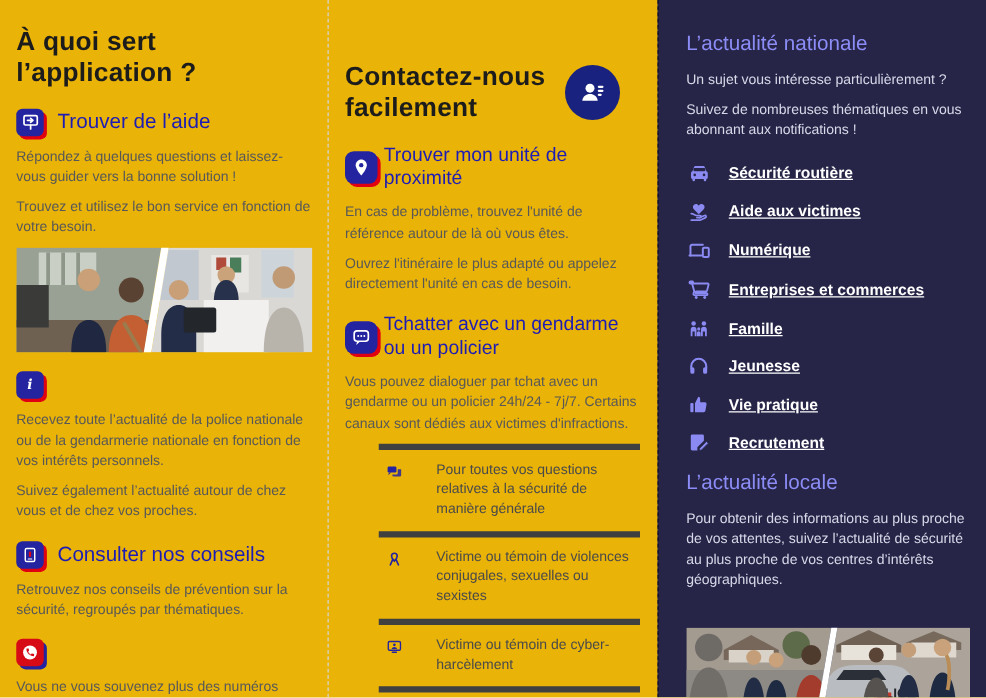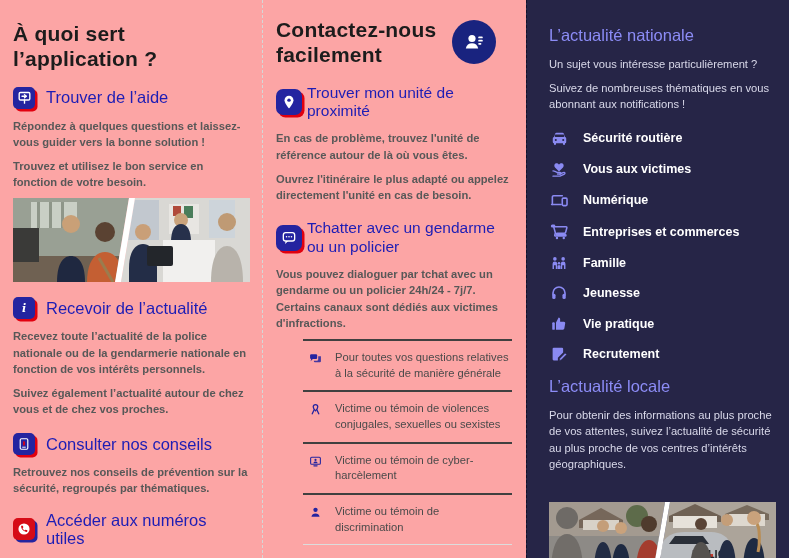--- a/index.html
+++ b/index.html
@@ -1,16 +1,16 @@
 <!DOCTYPE html>
 <html lang="fr"><head>
 <meta charset="utf-8">
 <style>
   html,body{margin:0;padding:0;background:#ffffff;}
-  .page{width:789px;height:558px;display:flex;background:#fca5a5;overflow:hidden;
+  .page{width:789px;height:558px;display:flex;background:#eab308;overflow:hidden;
         font-family:"Liberation Sans",sans-serif;-webkit-font-smoothing:antialiased;}
   .col{box-sizing:border-box;overflow:hidden;}
   .col-left{width:263px;padding:22px 13px 0 13px;border-right:1px dashed #d6d6d6;}
   .col-mid{width:263px;padding:18px 14px 0 13px;}
   .col-right{width:263px;background:#262547;border-left:1px dashed #12112a;
              padding:26px 14px 0 22px;}
 
   h1.page-title{font-size:21px;line-height:1.18;color:#1c1c1c;margin:0;
                 font-weight:bold;letter-spacing:.2px;}
 
@@ -20,53 +20,53 @@
         box-shadow:2.5px 2.5px 0 #e1000f;display:flex;align-items:center;
         justify-content:center;color:#fff;flex:0 0 auto;}
   .tile.red{background:#d60b16;box-shadow:2.5px 2.5px 0 #2424a0;}
   .tile svg{display:block;}
   .sec-head h2{font-size:16.5px;line-height:1.1;color:#1d1db5;margin:0;font-weight:normal;}
 
   .col-mid .tile{width:26px;height:26px;border-radius:7px;}
   .col-mid .sec-head{gap:5px;margin:16px 0 9px;}
   .col-mid .sec-head h2{font-size:15.5px;line-height:1.22;}
 
-  p.body{font-size:11.2px;line-height:1.45;color:#585858;margin:0 0 8px;font-weight:bold;}
+  p.body{font-size:11.2px;line-height:1.45;color:#585858;margin:0 0 8px;}
 
   .photo{display:block;margin:6px 0 6px;}
 
   
-  .mid-title-row{display:flex;align-items:flex-start;justify-content:space-between;}
+  .mid-title-row{display:flex;align-items:flex-start;justify-content:space-between;margin-top:32px;}
   .mid-title-row h1{width:170px;}
   .circle-icon{width:44px;height:44px;border-radius:50%;background:#19237f;color:#fff;
                display:flex;align-items:center;justify-content:center;flex:0 0 auto;
                margin:2px 16px 0 0;}
 
   
   .chat-list{margin:4px 0 0 27px;}
-  .chat-item{display:flex;align-items:flex-start;gap:13px;padding:9px 2px 9px 6px;
-             border-top:2px solid #404040;font-size:11.2px;line-height:1.4;color:#4a4a4a;}
+  .chat-item{display:flex;align-items:flex-start;gap:27px;padding:9px 2px 9px 6px;
+             border-top:5px solid #404040;font-size:11.2px;line-height:1.4;color:#4a4a4a;}
   .chat-list .chat-item:last-child{border-bottom:1px solid #dcdcdc;}
   .chat-item .li-icon{color:#2424a0;flex:0 0 auto;margin-top:2px;display:flex;}
 
   
   .emergency{display:flex;border:2px solid #d8000c;margin:13px 0 0;background:#fff;}
   .em-strip{width:44px;background:#d4060f;color:#fff;display:flex;
             justify-content:center;align-items:flex-start;padding-top:11px;flex:0 0 auto;}
   .em-badge{position:relative;display:inline-flex;}
   .em-badge sup{font-size:8px;font-weight:bold;margin:-2px 0 0 1px;}
   .em-body{padding:10px 12px 10px 14px;}
   .em-title{font-size:14.5px;font-weight:bold;color:#1c1c30;margin:0 0 5px;}
 
   
   .right-head{color:#8c8cf6;font-size:16.5px;font-weight:normal;margin:0 0 11px;}
   .col-right p.rbody{font-size:11.2px;line-height:1.45;color:#d9d9ea;margin:0 0 8px;}
   .topics{margin-top:16px;}
   .topic{display:flex;align-items:center;gap:14px;margin:0 0 12.5px;
-         font-size:12.5px;font-weight:bold;color:#ffffff;min-height:18px;}
+         font-size:12.5px;font-weight:bold;color:#ffffff;min-height:18px;text-decoration:underline;}
   .topic .ticon{width:20px;color:#8a8af2;display:flex;justify-content:center;flex:0 0 auto;}
   .local{margin-top:14px;}
 </style>
 </head>
 <body>
 
 <div class="page">
 
   <section class="col col-left">
     <h1 class="page-title">À quoi sert l’application ?</h1>
@@ -126,21 +126,20 @@
       </g>
       <polygon points="116,0 122,0 108,84 102,84" fill="#ffffff"></polygon>
     </svg>
 
     <div class="sec-head">
       <span class="tile">
         <svg width="14" height="14" viewBox="0 0 24 24">
           <text x="12" y="18" text-anchor="middle" font-family="DejaVu Serif, serif" font-style="italic" font-weight="bold" font-size="19" fill="#fff">i</text>
         </svg>
       </span>
-      <h2>Recevoir de l’actualité</h2>
     </div>
     <p class="body">Recevez toute l’actualité de la police nationale ou de la gendarmerie nationale en fonction de vos intérêts personnels.</p>
     <p class="body">Suivez également l’actualité autour de chez vous et de chez vos proches.</p>
 
     <div class="sec-head">
       <span class="tile">
         <svg width="14" height="14" viewBox="0 0 24 24" fill="none">
           <rect x="5.5" y="3" width="13" height="18" rx="2" stroke="#fff" stroke-width="2"></rect>
           <rect x="10.5" y="7.5" width="3" height="7" fill="#e1000f"></rect>
           <path d="M9 17.5h6" stroke="#fff" stroke-width="1.6"></path>
@@ -150,21 +149,20 @@
     </div>
     <p class="body">Retrouvez nos conseils de prévention sur la sécurité, regroupés par thématiques.</p>
 
     <div class="sec-head">
       <span class="tile red">
         <svg width="14" height="14" viewBox="0 0 24 24" fill="#fff">
           <circle cx="12" cy="12" r="9.5" fill="#fff"></circle>
           <path fill="#d60b16" d="M9.4 10.9c.9 1.7 2 2.8 3.7 3.7l1.2-1.2c.2-.2.4-.2.6-.1.7.2 1.4.3 2.1.3.3 0 .6.3.6.6v2.2c0 .3-.3.6-.6.6-5.5 0-10-4.5-10-10 0-.3.3-.6.6-.6h2.2c.3 0 .6.3.6.6 0 .7.1 1.4.3 2.1.1.2 0 .4-.1.6z"></path>
         </svg>
       </span>
-      <h2>Accéder aux numéros utiles</h2>
     </div>
     <p class="body">Vous ne vous souvenez plus des numéros d’urgence ? Retrouvez-les et appelez le bon numéro en un clic.</p>
   </section>
 
   <section class="col col-mid">
     <div class="mid-title-row">
       <h1 class="page-title">Contactez-nous facilement</h1>
       <span class="circle-icon">
         <svg width="24" height="24" viewBox="0 0 24 24" fill="#fff">
           <circle cx="10" cy="8.5" r="3.6"></circle>
@@ -279,21 +277,21 @@
         <span>Sécurité routière</span>
       </div>
       <div class="topic">
         <span class="ticon">
           <svg width="18" height="18" viewBox="0 0 24 24" fill="currentColor">
             <path d="M12 6.2c1-2 3.2-2.6 4.8-1.4 1.7 1.2 1.9 3.6.5 5.1L12 15.2 6.7 9.9c-1.4-1.5-1.2-3.9.5-5.1C8.8 3.6 11 4.2 12 6.2z"></path>
             <path d="M4 14.5c2 0 3.5 1.3 5.5 2h4a1.1 1.1 0 0 1 0 2.2H10" fill="none" stroke="currentColor" stroke-width="1.8" stroke-linecap="round"></path>
             <path d="M13 18.7l5.2-2.1a1.2 1.2 0 0 1 1 2.2l-5.7 2.7H4" fill="none" stroke="currentColor" stroke-width="1.8" stroke-linecap="round"></path>
           </svg>
         </span>
-        <span>Vous aux victimes</span>
+        <span>Aide aux victimes</span>
       </div>
       <div class="topic">
         <span class="ticon">
           <svg width="19" height="19" viewBox="0 0 24 24" fill="none" stroke="currentColor" stroke-width="2">
             <path d="M3 17V7.5A1.5 1.5 0 0 1 4.5 6h11" stroke-linecap="round"></path>
             <path d="M2 17h12" stroke-linecap="round"></path>
             <rect x="15.5" y="9" width="6" height="9.5" rx="1.3"></rect>
           </svg>
         </span>
         <span>Numérique</span>

